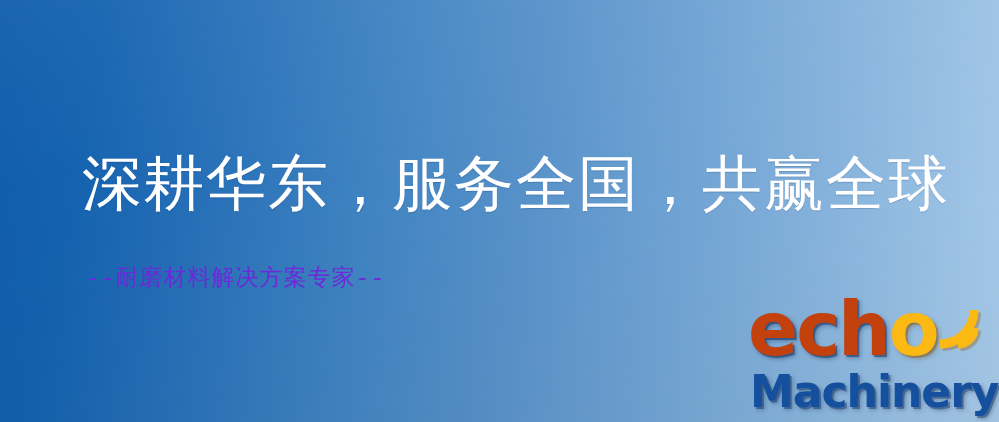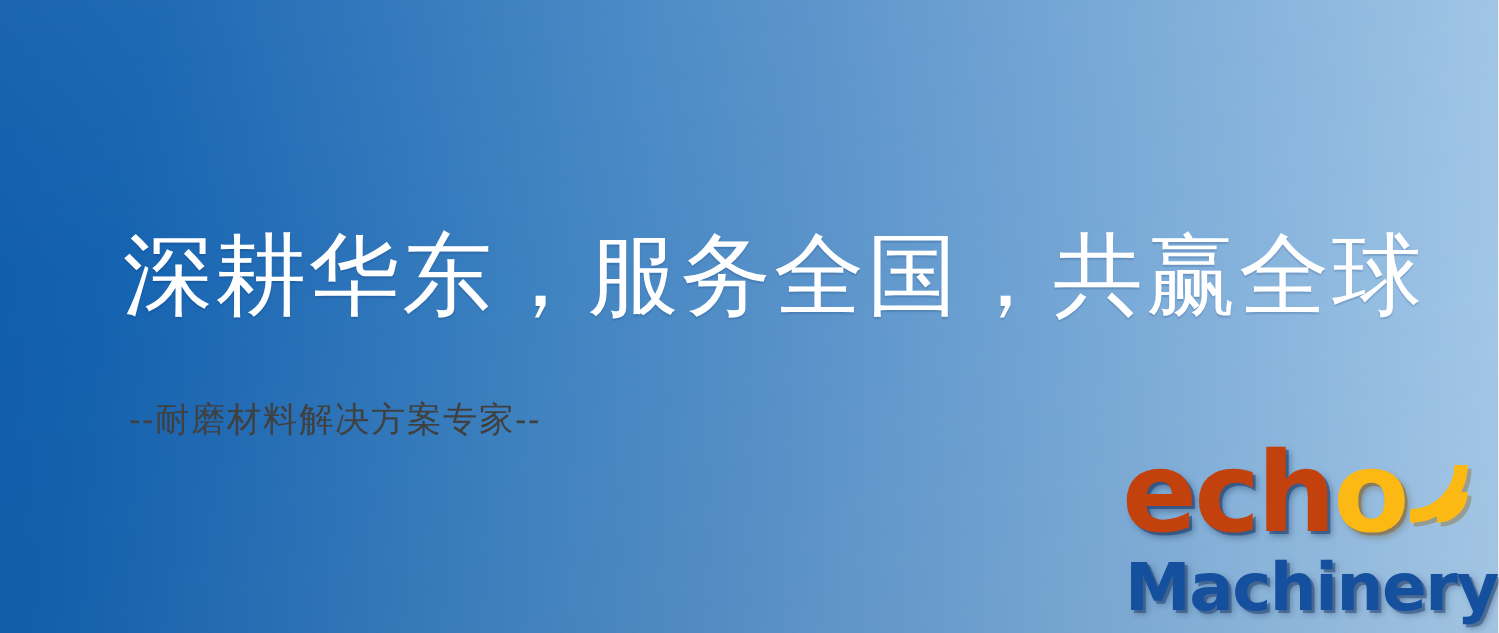--- a/index.html
+++ b/index.html
@@ -53,24 +53,24 @@
     white-space: nowrap;
     font-weight: 400;
     text-shadow: 0 1px 1px rgba(0,40,90,0.18);
   }
 
   
   #subtitle {
     position: absolute;
     left: 86px;
     top: 266px;
-    font-family: Liberation Sans, sans-serif;
+    font-family: Liberation Mono, monospace;
     font-size: 23px;
     line-height: 1.2;
-    color: #404040;
+    color: #6d28d9;
     letter-spacing: 1px;
     white-space: nowrap;
     font-weight: 400;
   }
 
   
   #logo {
     position: absolute;
     left: 742px;
     top: 292px;

